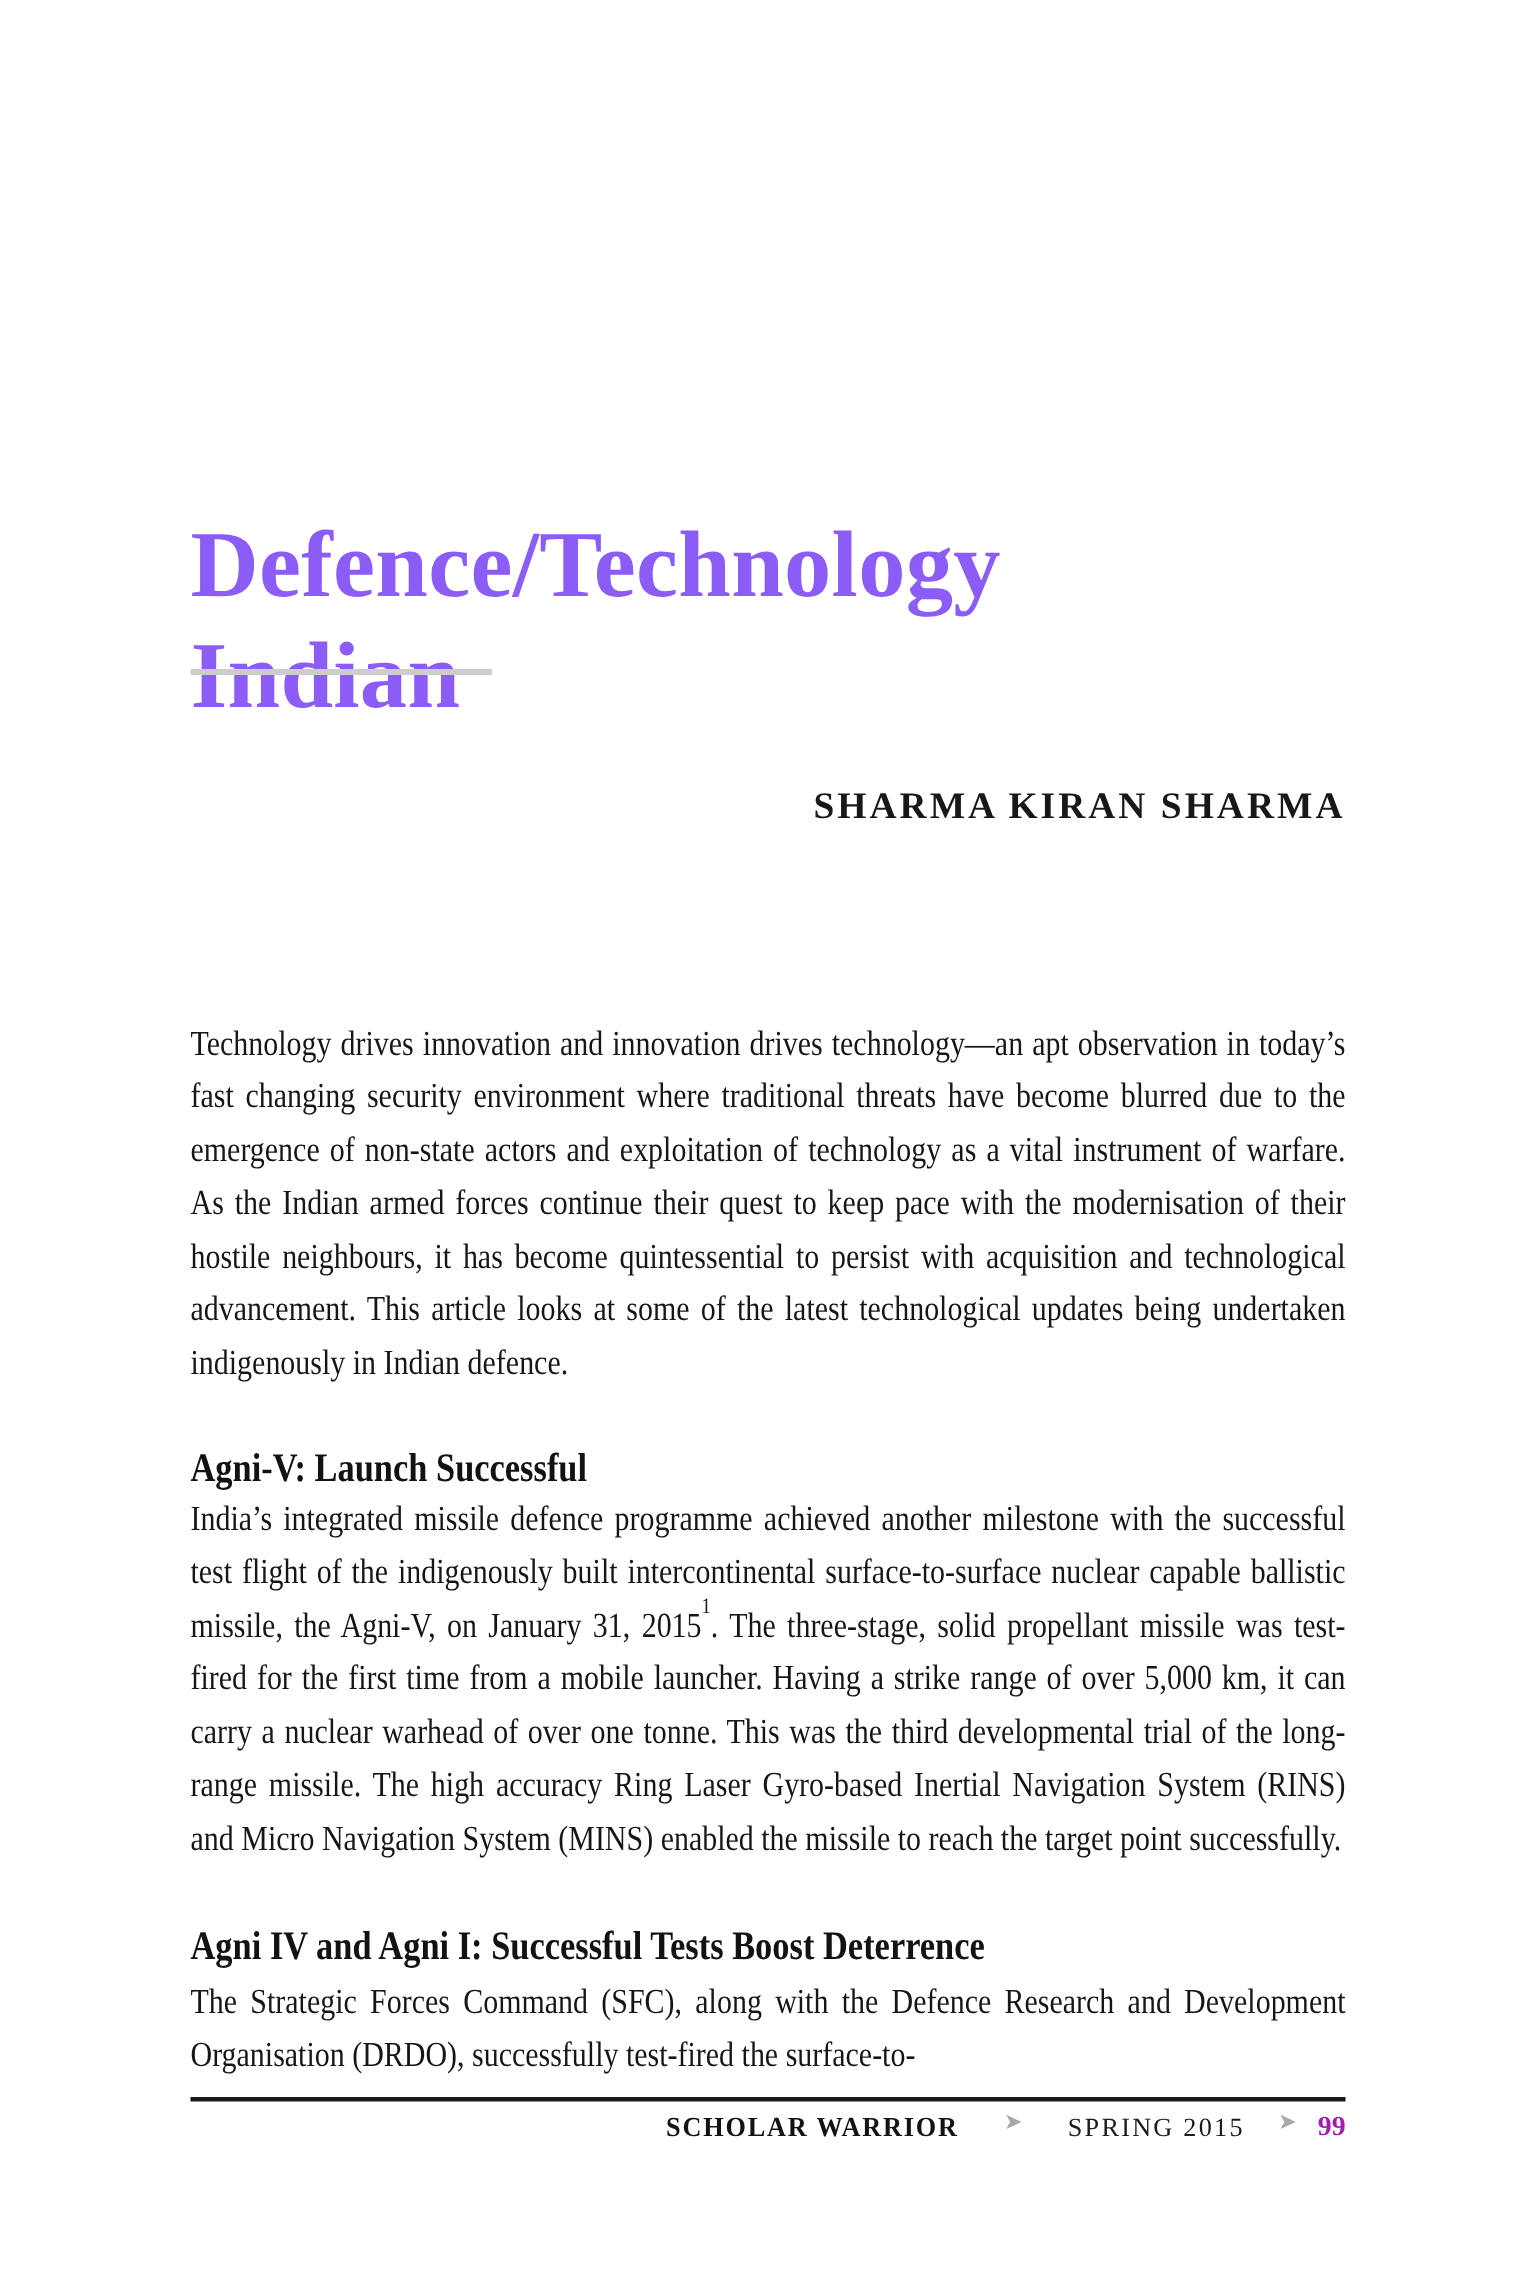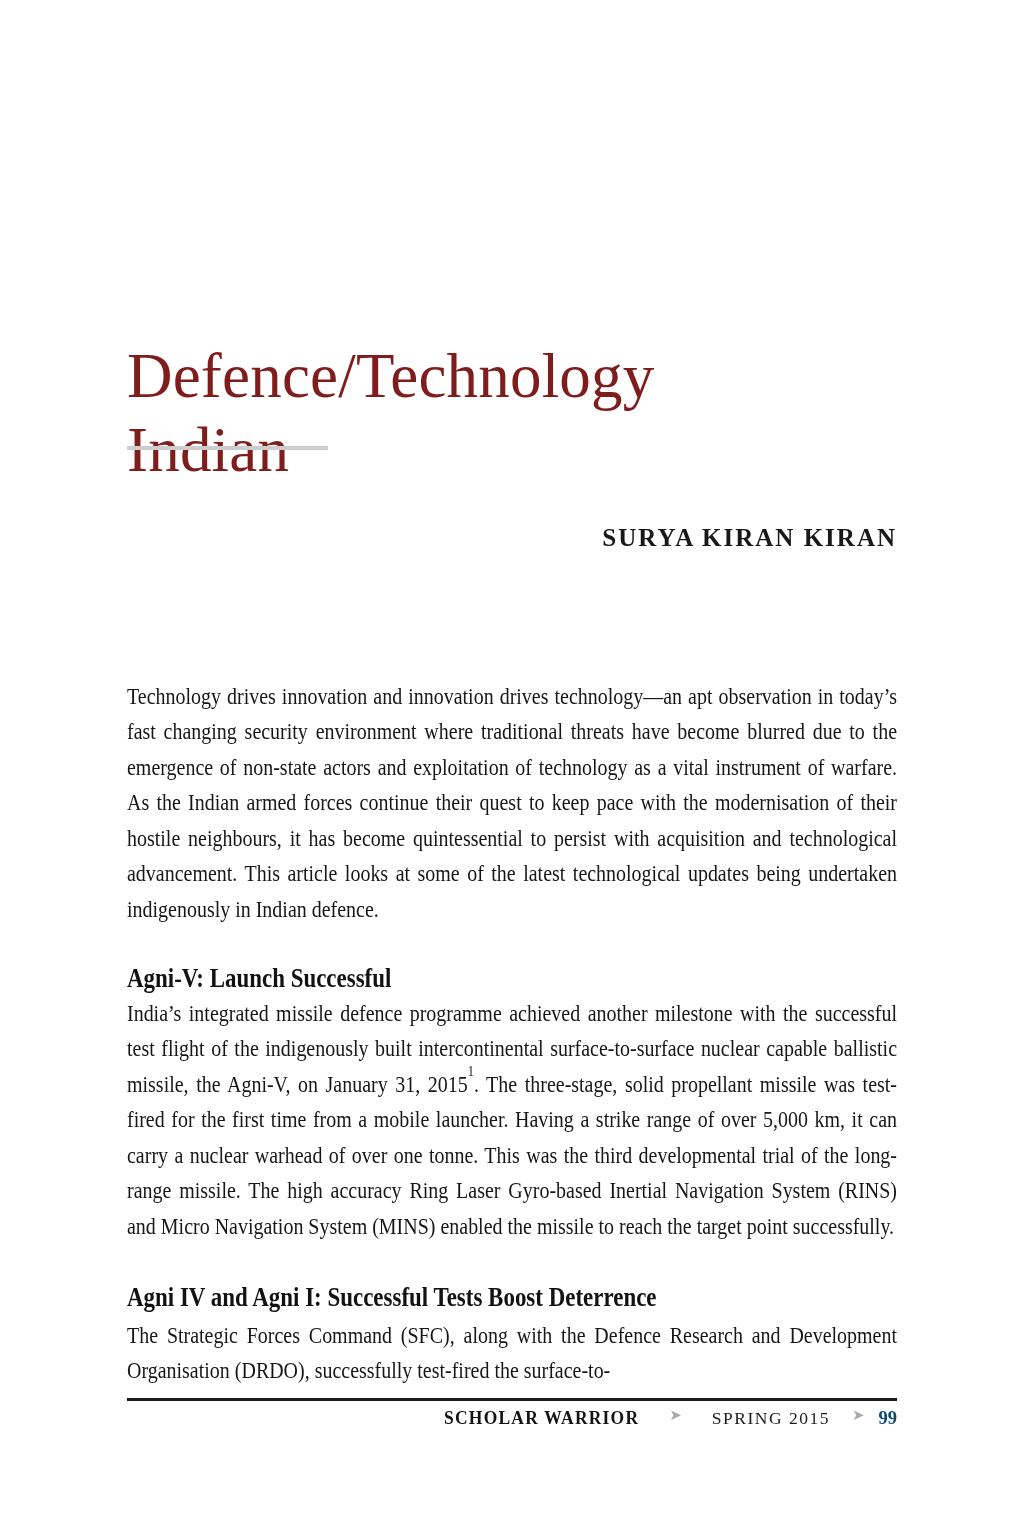--- a/index.html
+++ b/index.html
@@ -12,23 +12,23 @@
     font-family: "Liberation Serif", serif;
     color: #151515;
   }
   .abs { position: absolute; left: 127px; }
 
   
   .title {
     top: 297px;
     font-size: 63px;
     line-height: 74px;
-    font-weight: 400;
+    font-weight: 700;
     letter-spacing: 0.2px;
-    color: #7f1d1d;
+    color: #8b5cf6;
     white-space: nowrap;
   }
   .title-rule {
     top: 446px;
     width: 201px;
     height: 4px;
     background: #cdcdcd;
   }
 
   
@@ -96,32 +96,32 @@
     transform: scaleY(1.05);
   }
   .footer .arrow {
     color: #a9a9a9;
     font-size: 15px;
     line-height: 1;
   }
   .footer .arrow-1 { margin-left: 30px; }
   .footer .issue   { margin-left: 30px; letter-spacing: 1.5px; color: #1b1b1b; font-family: Liberation Serif, serif; }
   .footer .arrow-2 { margin-left: 22px; }
-  .footer .pagenum { margin-left: 14px; font-weight: 700; font-size: 18.5px; color: #0c4a6e; }
+  .footer .pagenum { margin-left: 14px; font-weight: 700; font-size: 18.5px; color: #a21caf; }
 </style>
 </head>
 <body>
 
 <div class="page">
 
   <h1 class="abs title"><span>Defence/Technology</span><br><span>Indian</span></h1>
 
   <div class="abs title-rule"></div>
 
-  <div class="abs author-row">SURYA KIRAN KIRAN</div>
+  <div class="abs author-row">SHARMA KIRAN SHARMA</div>
 
   <p class="abs squeeze body intro">Technology drives innovation and innovation drives technology—an apt observation in today’s fast changing security environment where traditional threats have become blurred due to the emergence of non-state actors and exploitation of technology as a vital instrument of warfare. As the Indian armed forces continue their quest to keep pace with the modernisation of their hostile neighbours, it has become quintessential to persist with acquisition and technological advancement. This article looks at some of the latest technological updates being undertaken indigenously in Indian defence.</p>
 
   <h2 class="abs squeeze heading heading-1">Agni-V: Launch Successful</h2>
 
   <p class="abs squeeze body para-1"><span>India’s integrated missile defence programme achieved another milestone with the successful test flight of the indigenously built intercontinental surface-to-surface nuclear capable ballistic missile, the Agni-V, on January 31, 2015</span><sup>1</sup><span>. The three-stage, solid propellant missile was test-fired for the first time from a mobile launcher. Having a strike range of over 5,000 km, it can carry a nuclear warhead of over one tonne. This was the third developmental trial of the long-range missile. The high accuracy Ring Laser Gyro-based Inertial Navigation System (RINS) and Micro Navigation System (MINS) enabled the missile to reach the target point successfully.</span></p>
 
   <h2 class="abs squeeze heading heading-2">Agni IV and Agni I: Successful Tests Boost Deterrence</h2>
 
   <p class="abs squeeze body para-2">The Strategic Forces Command (SFC), along with the Defence Research and Development Organisation (DRDO), successfully test-fired the surface-to-</p>

